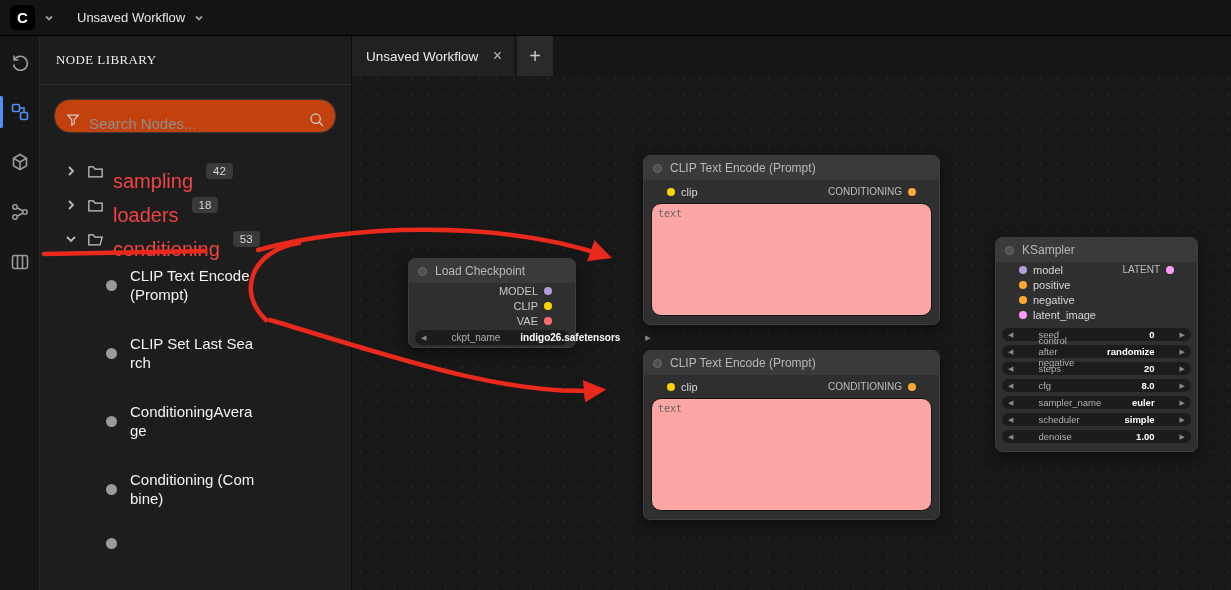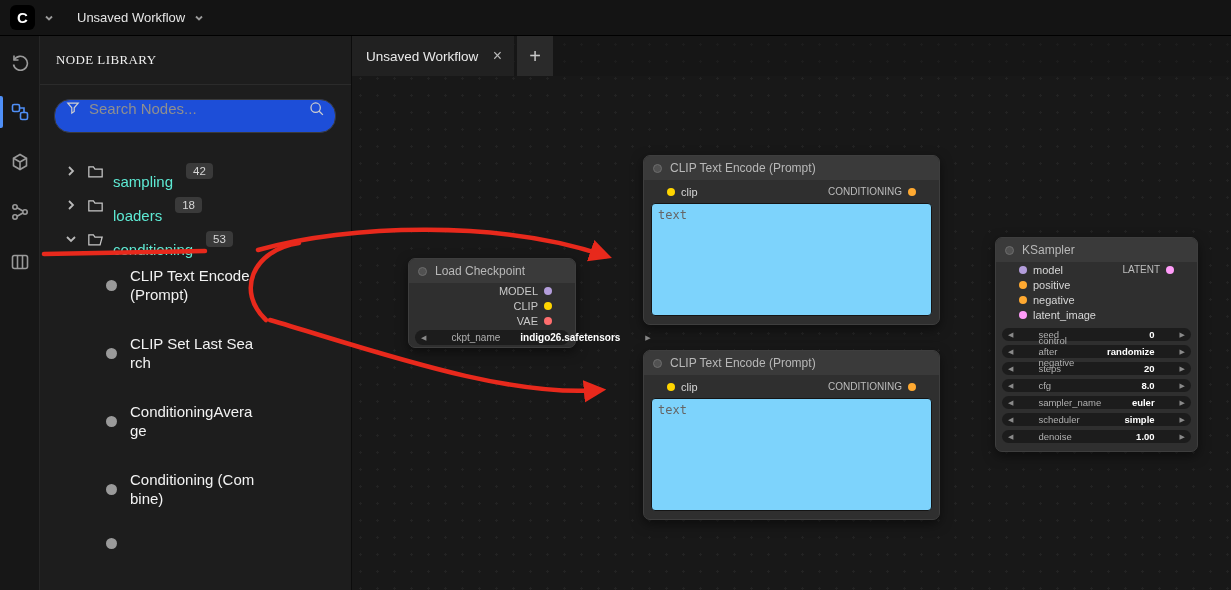--- a/index.html
+++ b/index.html
@@ -23,31 +23,31 @@
   .rail-item { position:relative; width:40px; height:24px; display:flex; align-items:center; justify-content:center; cursor:pointer; }
   .rail-item svg { stroke:#9a9a9a; stroke-width:1.6; fill:none; }
   .rail-item.active svg { stroke:#4f8ff7; }
   .rail-item.active::before { content:""; position:absolute; left:0; top:-4px; width:3px; height:32px; background:#4f8ff7; border-radius:0 2px 2px 0; }
 
   
   .sidebar { position:absolute; left:40px; top:36px; width:312px; height:554px; background:#1d1d1d;
              border-right:1px solid #0c0c0c; z-index:10; }
   .sb-header { height:49px; border-bottom:1px solid #2b2b2b; display:flex; align-items:center; padding-left:16px;
                color:#efefef; font-size:13px; letter-spacing:.4px;font-family:Liberation Serif, serif; }
-  .search { position:absolute; left:14px; top:63px; width:282px; height:34px; background:#1d4ed8;
-            border:1px solid #3a3a3a; border-radius:16px; display:flex; align-items:flex-start; padding:0 10px; gap:8px; }
+  .search { position:absolute; left:14px; top:63px; width:282px; height:34px; background:#c2410c;
+            border:1px solid #3a3a3a; border-radius:16px; display:flex; align-items:flex-end; padding:0 10px; gap:8px; }
   .search svg { stroke:#cfcfcf; stroke-width:1.5; fill:none; flex:none; }
   .search input { flex:1; background:transparent; border:none; outline:none; color:#ddd; font-size:15px; font-family:"Liberation Sans",sans-serif; }
   .search input::placeholder { color:#8f8f8f; }
 
   .tree { position:absolute; left:0; top:118px; width:312px; }
   .folder-row { display:flex; align-items:center; gap:9px; height:34px; padding-left:24px; cursor:pointer; }
   .folder-row svg.ch { stroke:#b9b9b9; stroke-width:1.8; fill:none; flex:none; }
   .folder-row svg.fo { stroke:#c7c7c7; stroke-width:1.5; fill:none; flex:none; }
-  .folder-label { color:#5eead4; font-size:15px;margin-top:20px; }
+  .folder-label { color:#ef4444; font-size:20px;margin-top:20px; }
   .count-badge { background:#3a3a3a; color:#d6d6d6; font-size:11.5px; border-radius:4px; padding:2px 7px; margin-left:4px; }
 
   .node-items { margin-top:10px; display:flex; flex-direction:column; gap:30px; padding-left:66px; }
   .node-item { display:flex; align-items:center; gap:13px; cursor:grab; }
   .bullet { width:11px; height:11px; border-radius:50%; background:#9a9a9a; flex:none; }
   .node-item-label { color:#f2f2f2; font-size:15px; line-height:19px; width:126px; word-break:break-all; }
 
   
   .canvas { position:absolute; left:352px; top:36px; width:879px; height:554px; background-color:#181818;
             background-image: radial-gradient(circle, #232323 1px, transparent 1.3px); background-size:17px 17px; }
@@ -76,23 +76,23 @@
   .c-model { background:#b39ddb; } .c-clip { background:#ffd500; } .c-vae { background:#ff6e6e; }
   .c-cond { background:#ffa931; } .c-latent { background:#ff9cf9; }
 
   .pill { display:flex; align-items:center; background:#1c1c1c; border-radius:8px; height:13px;
           padding:0 6px; margin:0 6px 4px 6px; font-size:9.5px; color:#b0b0b0; cursor:pointer;gap:20px; }
   .pill .warrow { font-size:7px; color:#8a8a8a; line-height:1; }
   .pill .wlabel { margin-left:5px; }
   .pill .wvalue { margin-left:auto; margin-right:5px; color:#fff; font-weight:700; }
   .pill.big { height:15px; font-size:10px; border-radius:9px; }
 
-  .text-widget { position:absolute; left:7px; right:7px; top:47px; bottom:8px; background:#7dd3fc;
-                 border:1px solid #151515; border-radius:4px; padding:4px 6px;
-                 font-family:"DejaVu Sans Mono", monospace; font-size:12px; color:#666; cursor:text; }
+  .text-widget { position:absolute; left:7px; right:7px; top:47px; bottom:8px; background:#fca5a5;
+                 border:1px solid #151515; border-radius:10px; padding:4px 6px;
+                 font-family:"DejaVu Sans Mono", monospace; font-size:10px; color:#666; cursor:text; }
 
   
   .annotations { position:absolute; inset:0; z-index:40; pointer-events:none; }
 </style>
 </head>
 <body>
 
 <div class="app">
 
   <div class="canvas"></div>

